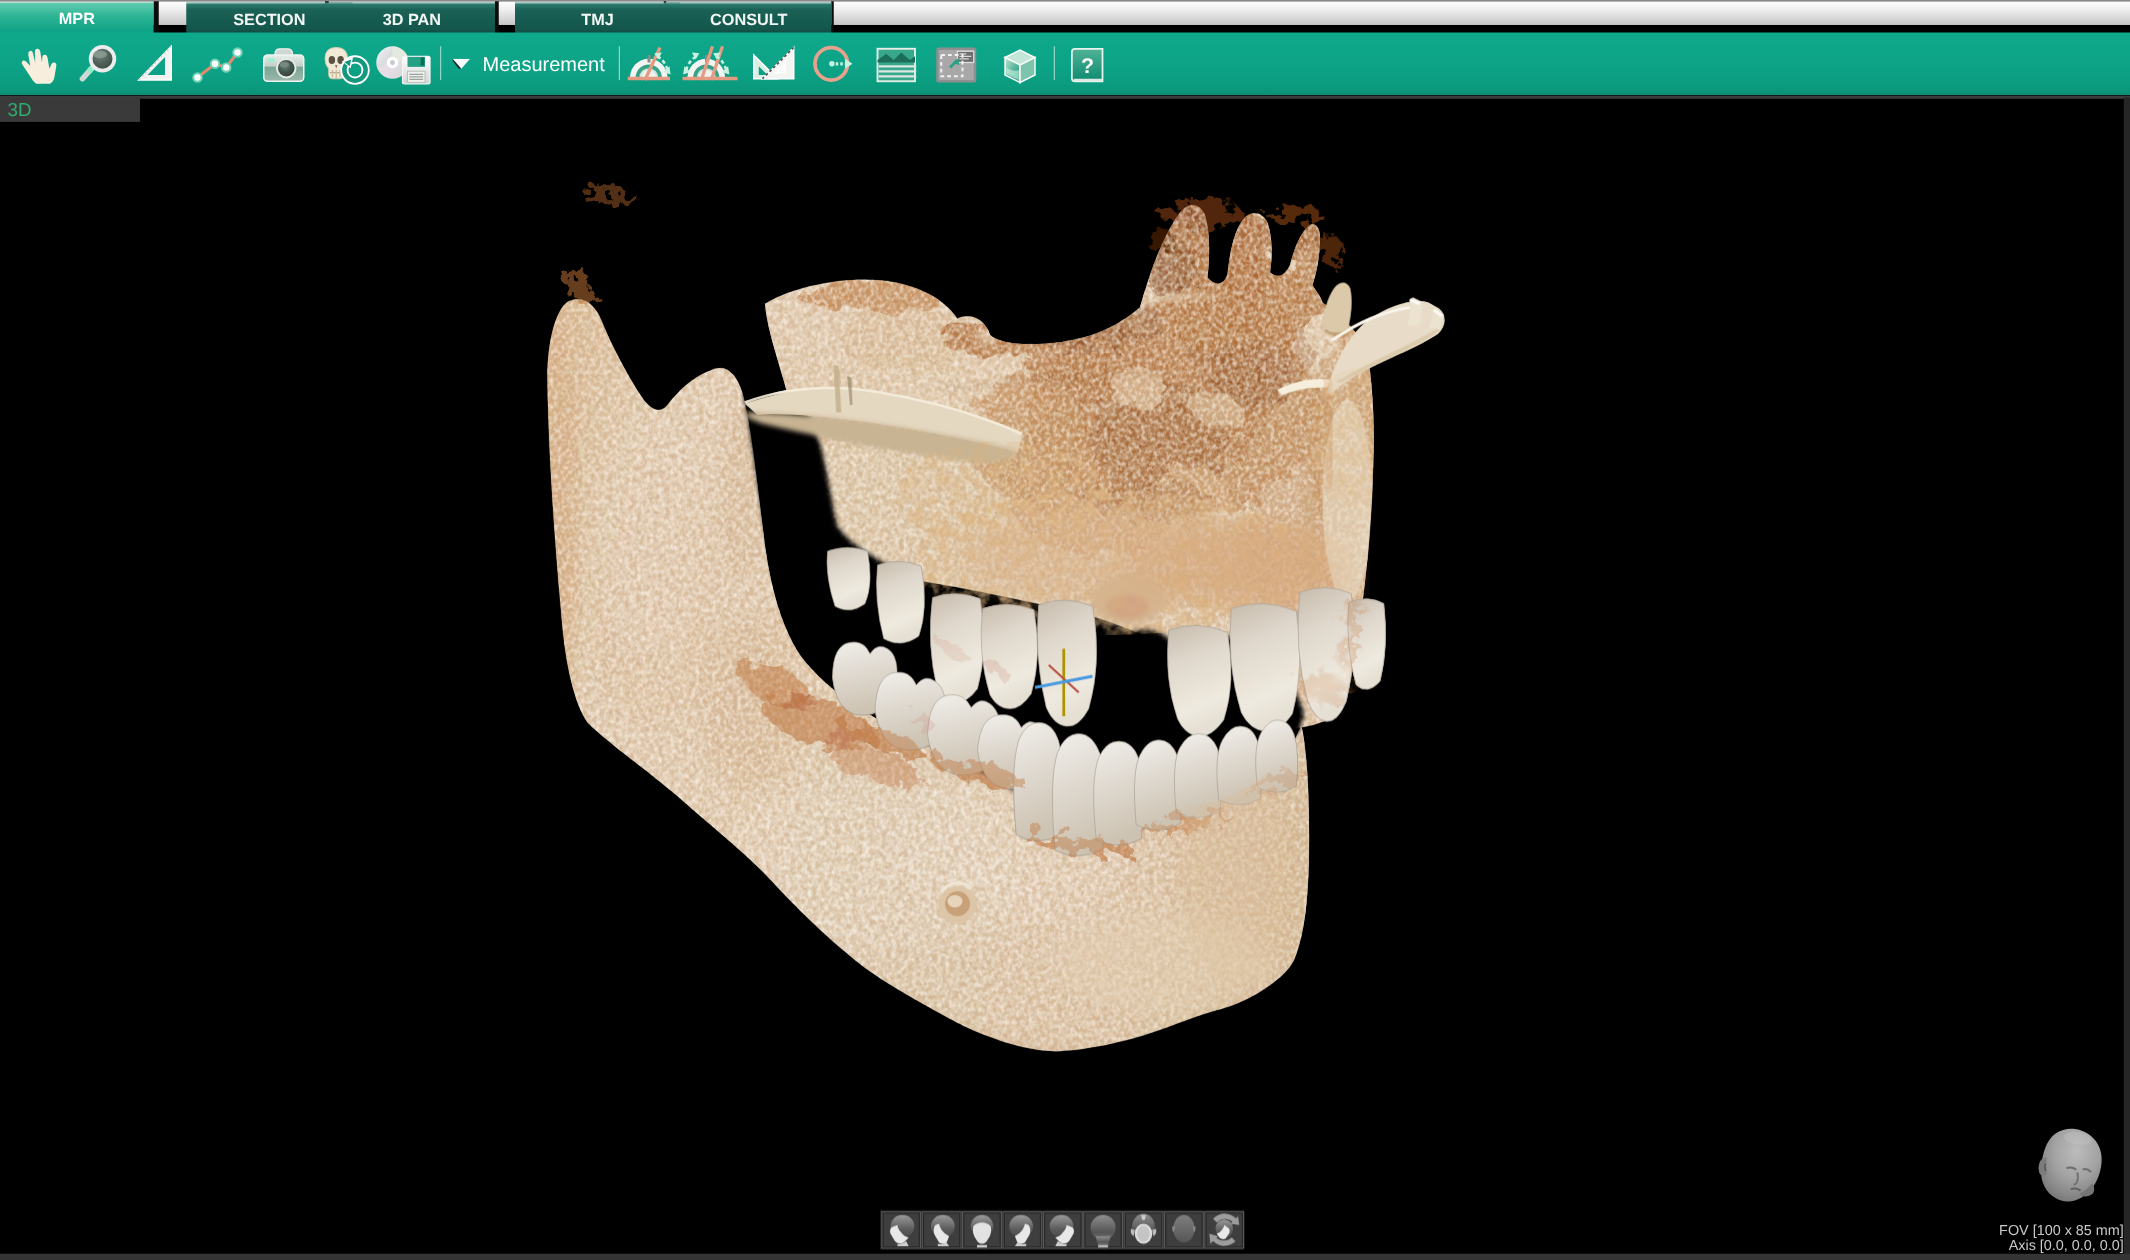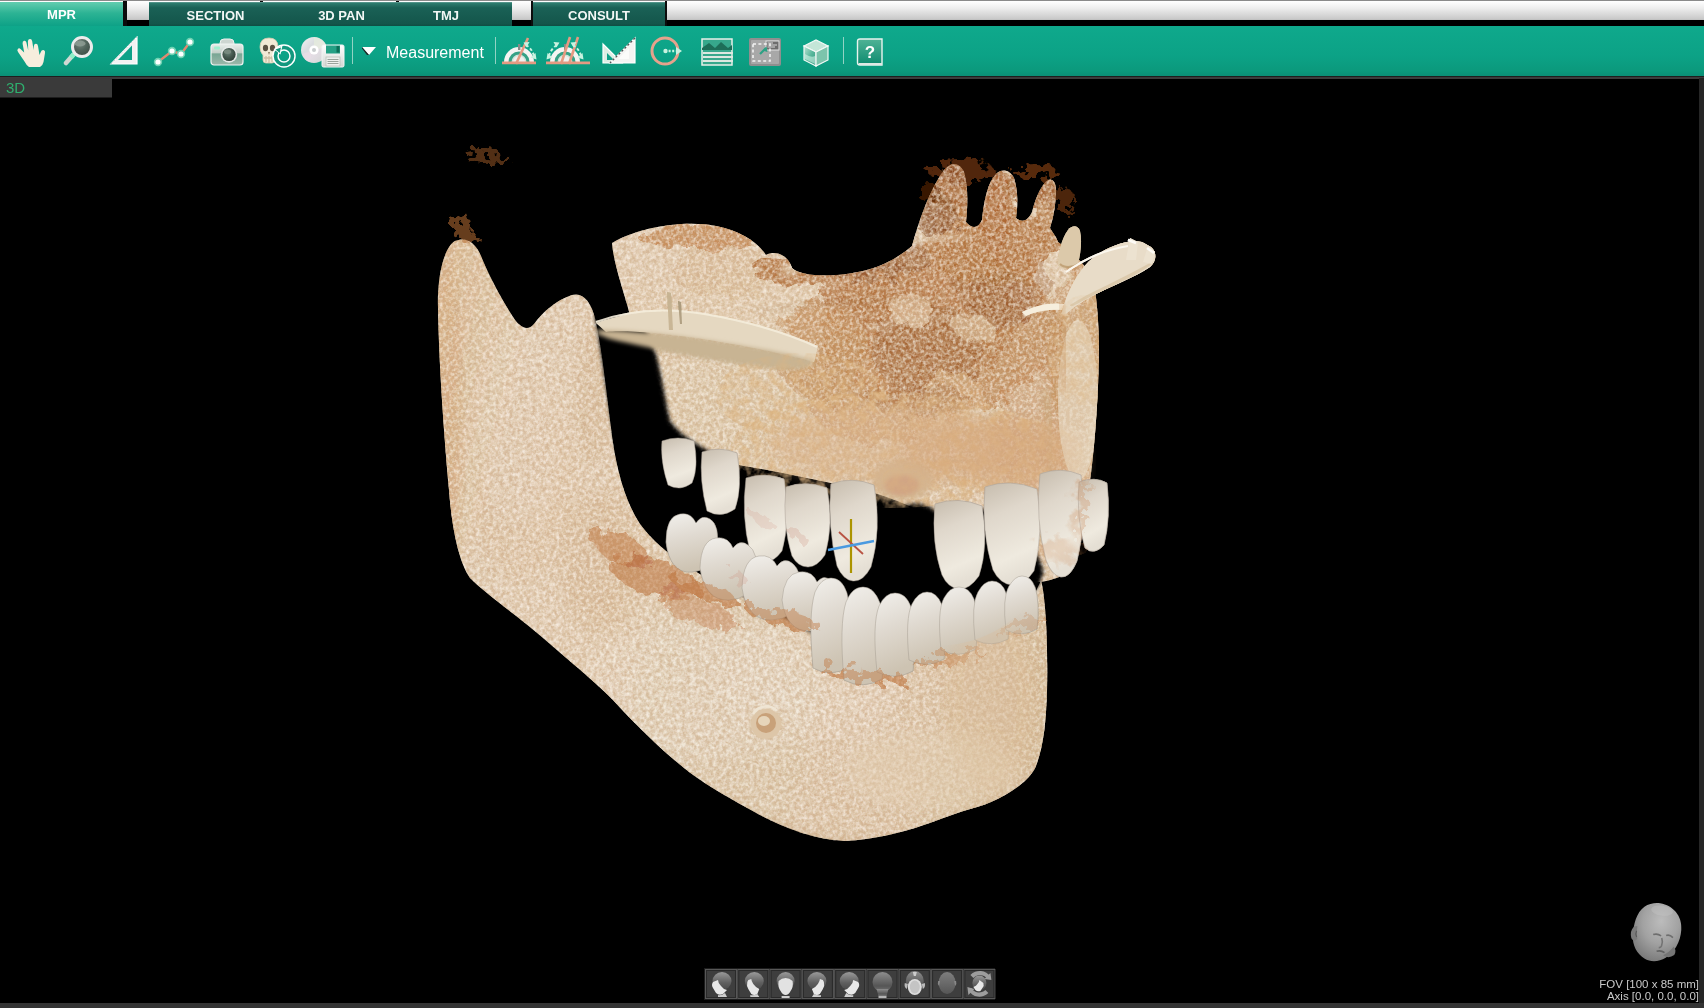--- a/index.html
+++ b/index.html
@@ -623,22 +623,22 @@
 </svg>
 
 <div class="tabrow">
   <div class="tab active" style="left:0px;width:123px;">MPR</div>
   <div style="position:absolute;left:123px;top:0;width:4px;height:26px;background:#0c0c0c"></div>
   <div style="position:absolute;left:260px;top:0;width:3px;height:26px;background:#0c0c0c"></div>
   <div style="position:absolute;left:396px;top:0;width:3px;height:26px;background:#0c0c0c"></div>
   <div style="position:absolute;left:531px;top:0;width:2px;height:26px;background:#0c0c0c"></div>
   <div style="position:absolute;left:665px;top:0;width:2px;height:26px;background:#0c0c0c"></div>
   <div class="tab inactive" style="left:127px;width:133px;margin-left:22px;">SECTION</div>
-  <div class="tab inactive" style="left:275px;width:133px;">3D PAN</div>
-  <div class="tab inactive" style="left:380px;width:132px;">TMJ</div>
+  <div class="tab inactive" style="left:263px;width:133px;">3D PAN</div>
+  <div class="tab inactive" style="left:412px;width:132px;">TMJ</div>
   <div class="tab inactive" style="left:533px;width:132px;">CONSULT</div>
 </div>
 
 <div class="toolbar">
   <div class="sep" style="left:352px"></div>
   <div class="sep" style="left:495px"></div>
   <div class="sep" style="left:843px"></div>
   <svg class="ticon" style="left:362px;top:21px" width="14" height="9">
       <path d="M0 0 L14 0 L7 8 Z" fill="#fff"></path>
       <path d="M0 0 L7 8 L5 8 L0 1.5 Z" fill="#222"></path>

